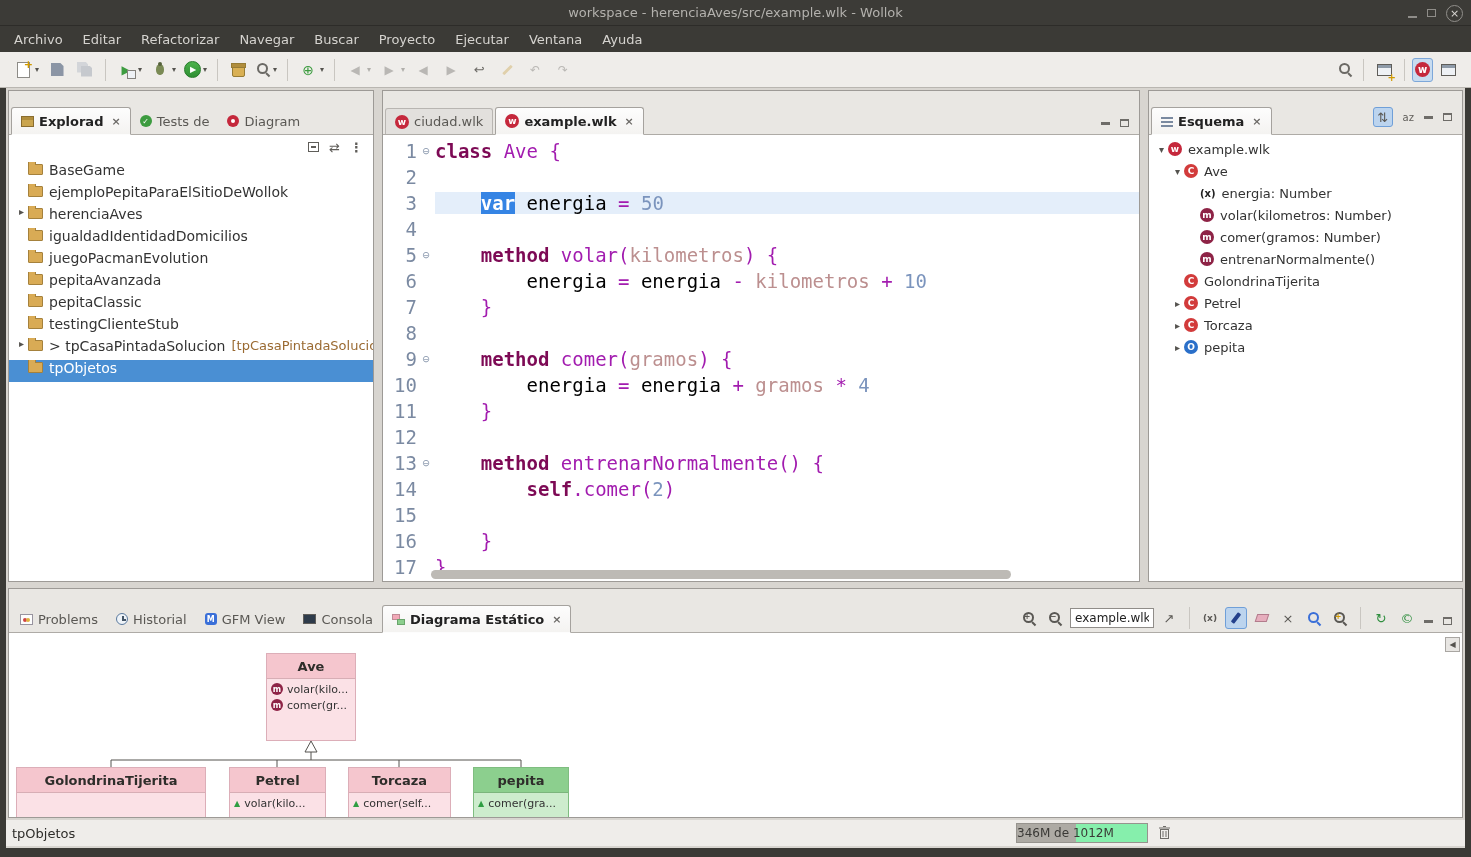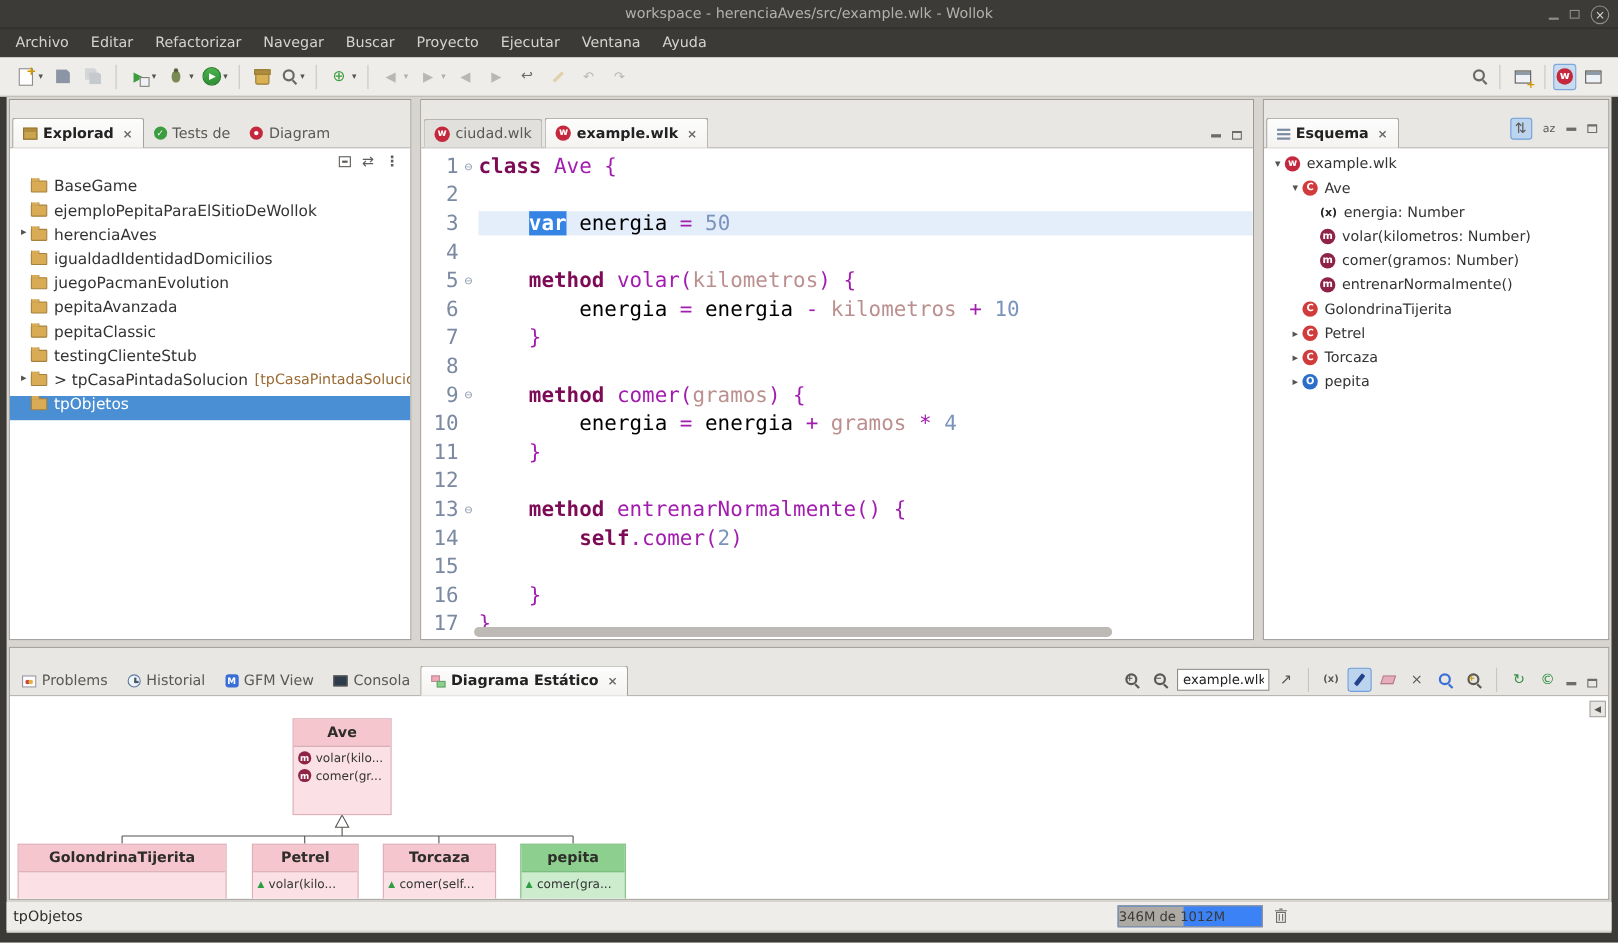--- a/index.html
+++ b/index.html
@@ -132,21 +132,21 @@
 .dbox.green{background:#cdeccd;border-color:#7fbd80}
 .dbox.green .dhead{background:#8ccf8e}
 .dhead{height:25px;display:flex;align-items:center;justify-content:center;font-size:13px;font-weight:bold;color:#2e2d2a;border-bottom:1px solid rgba(0,0,0,.12);flex:none}
 .dbody{flex:1;padding-top:2px}
 .dmeth{display:flex;align-items:center;gap:4px;padding:0 4px;height:16px;color:#333;white-space:nowrap}
 .ovr{color:#2f9e43;font-size:8px;flex:none}
 .canvas-arrow{position:absolute;right:2px;top:4px;width:15px;height:15px;border:1px solid #a9a6a2;background:#e8e6e3;display:flex;align-items:center;justify-content:center;font-size:8px;color:#55534f}
 
 .statusbar{position:absolute;left:6px;right:6px;top:820px;height:26px;background:#efedea;display:flex;align-items:center;font-size:13px;color:#2e2d2a}
 .status-left{padding-left:6px}
-.mem{position:absolute;left:1010px;width:132px;height:20px;border:1px solid #96938e;background:#3b82f6;font-size:12px;overflow:hidden}
+.mem{position:absolute;left:1010px;width:132px;height:20px;border:1px solid #96938e;background:#86efac;font-size:12px;overflow:hidden}
 .mem-fill{position:absolute;left:0;top:0;bottom:0;width:45%;background:#adaaa4}
 .mem-text{position:relative;text-align:center;line-height:18px;color:#3a3936}
 .trash{position:absolute;left:1152px;top:5px}
 </style>
 </head>
 <body>
 
 <div class="window">
 
   <div class="titlebar">

